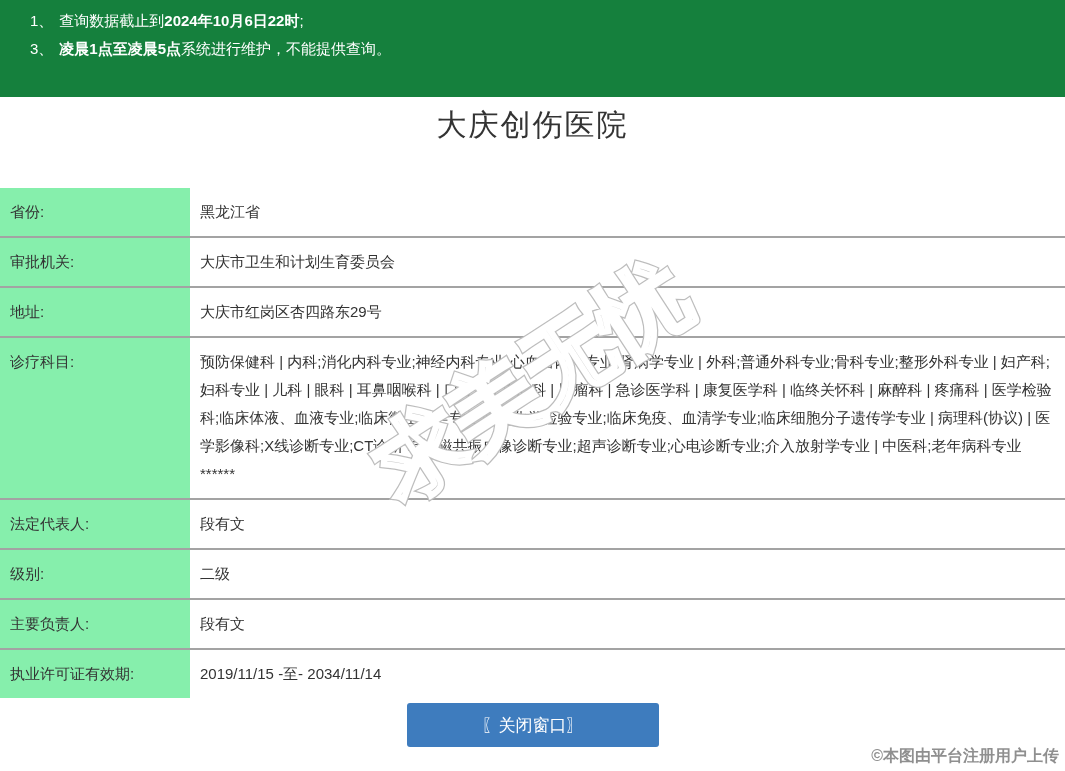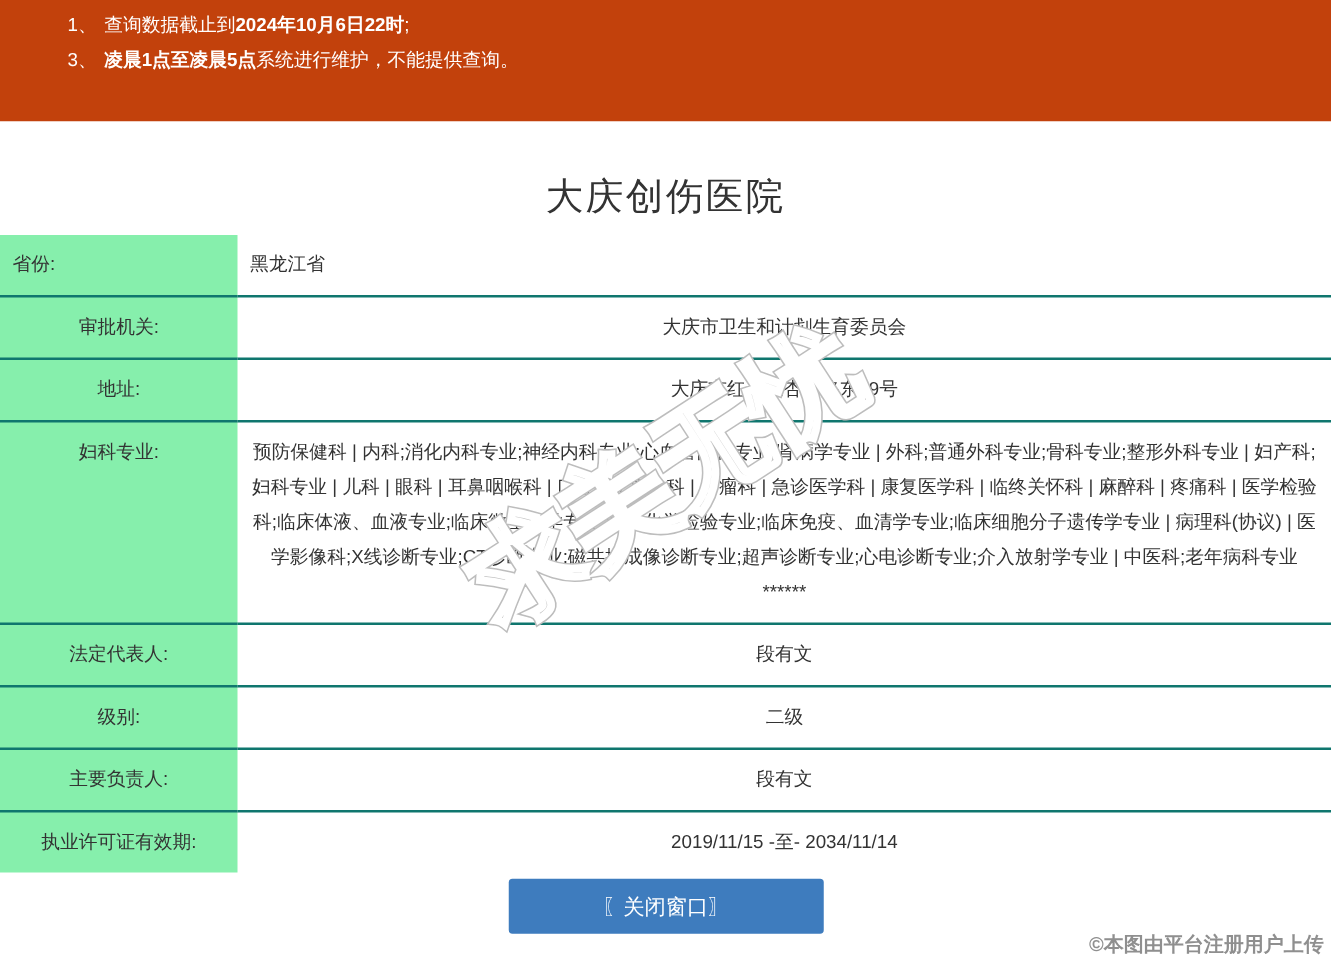--- a/index.html
+++ b/index.html
@@ -9,42 +9,42 @@
     overflow: hidden;
     background: #ffffff;
     font-family: "Liberation Sans", "DejaVu Sans", sans-serif;
     color: #333333;
   }
 
   
   .banner {
     width: 100%;
     height: 97px;
-    background: #c2410c;
+    background: #15803d;
     color: #ffffff;
-    padding: 7px 10px 0 54px;
+    padding: 7px 10px 0 30px;
     font-size: 15px;
   }
   .notice-line { line-height: 28px; white-space: nowrap; }
   .notice-line .num { margin-right: 6px; }
   .notice-line b { font-weight: 700; }
 
   
-  .title-wrap { height: 91px; text-align: center; padding-top: 40px; }
+  .title-wrap { height: 91px; text-align: center; padding-top: 8px; }
   .page-title {
     font-size: 30px;
     font-weight: 400;
     color: #333333;
     letter-spacing: 2px;
     display: inline-block;
   }
 
   
   table.info { width: 100%; border-collapse: collapse; table-layout: fixed; }
-  table.info tr + tr { border-top: 2px solid #0f766e; text-align: center; }
+  table.info tr + tr { border-top: 2px solid #a3a3a3; }
   table.info td {
     vertical-align: top;
     font-size: 15px;
     line-height: 28px;
     padding: 10px;
   }
   td.label-cell {
     width: 190px;
     background: #86efac;
     padding-left: 14px;
@@ -121,21 +121,21 @@
       </tr>
       <tr>
         <td class="label-cell">审批机关:</td>
         <td class="value-cell">大庆市卫生和计划生育委员会</td>
       </tr>
       <tr>
         <td class="label-cell">地址:</td>
         <td class="value-cell">大庆市红岗区杏四路东29号</td>
       </tr>
       <tr>
-        <td class="label-cell">妇科专业:</td>
+        <td class="label-cell">诊疗科目:</td>
         <td class="value-cell">预防保健科 | 内科;消化内科专业;神经内科专业;心血管内科专业;肾病学专业 | 外科;普通外科专业;骨科专业;整形外科专业 | 妇产科;妇科专业 | 儿科 | 眼科 | 耳鼻咽喉科 | 口腔科 | 皮肤科 | 肿瘤科 | 急诊医学科 | 康复医学科 | 临终关怀科 | 麻醉科 | 疼痛科 | 医学检验科;临床体液、血液专业;临床微生物学专业;临床化学检验专业;临床免疫、血清学专业;临床细胞分子遗传学专业 | 病理科(协议) | 医学影像科;X线诊断专业;CT诊断专业;磁共振成像诊断专业;超声诊断专业;心电诊断专业;介入放射学专业 | 中医科;老年病科专业******</td>
       </tr>
       <tr>
         <td class="label-cell">法定代表人:</td>
         <td class="value-cell">段有文</td>
       </tr>
       <tr>
         <td class="label-cell">级别:</td>
         <td class="value-cell">二级</td>
       </tr>

